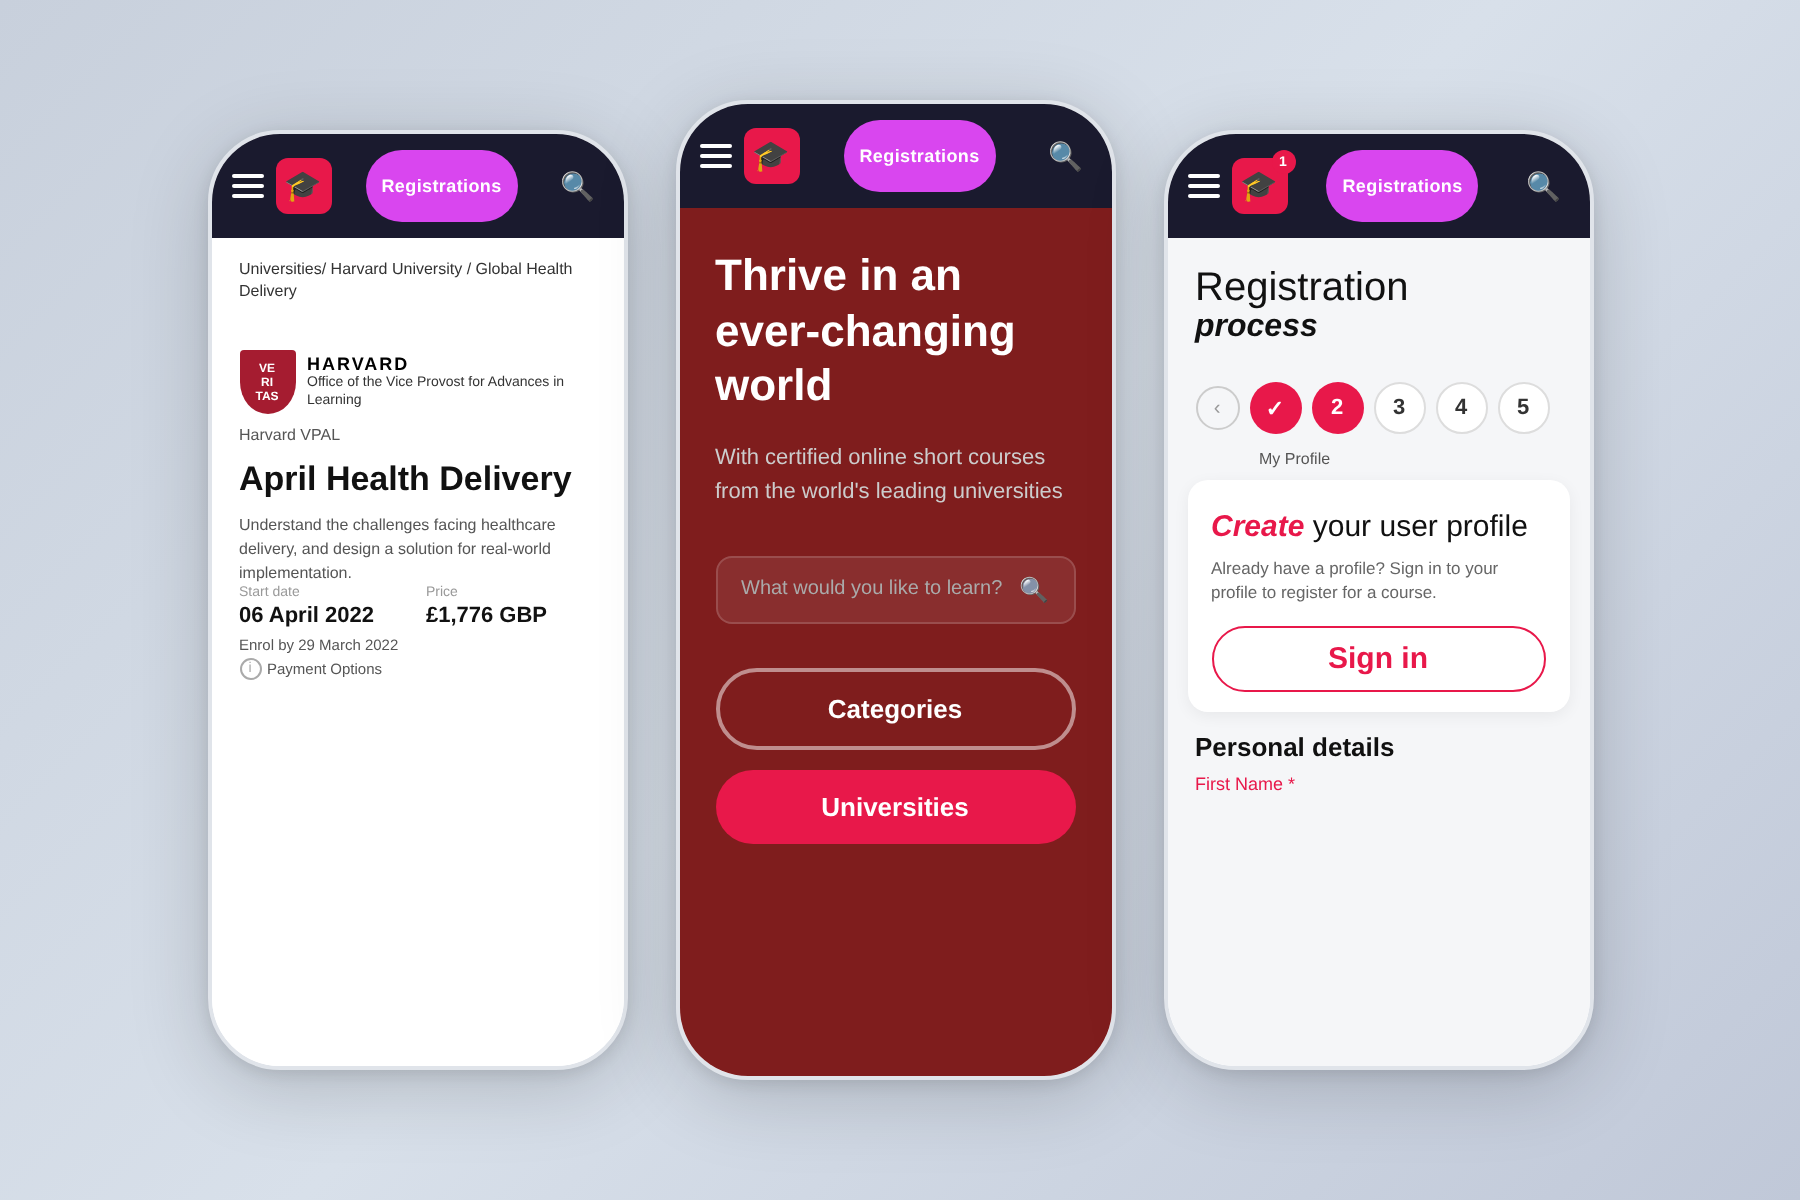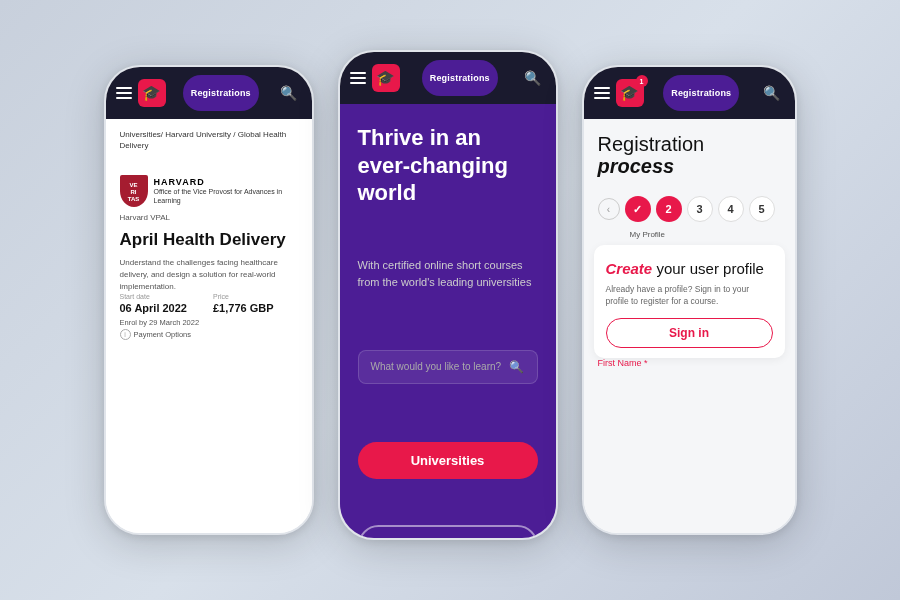--- a/index.html
+++ b/index.html
@@ -59,21 +59,21 @@
       height: 28px;
       background: #e8184a;
       border-radius: 6px;
       display: flex;
       align-items: center;
       justify-content: center;
       color: #fff;
       font-size: 15px;
     }
     .reg-badge {
-      background: #4c1d95;
+      background: #d946ef;
       color: #fff;
       font-size: 9px;
       font-weight: 700;
       padding: 13px 8px;
       border-radius: 20px;
       letter-spacing: 0.2px;
     }
     .search-icon-btn {
       color: #fff;
       font-size: 14px;
@@ -174,26 +174,25 @@
       font-weight: 600;
       padding: 7px;
       border-radius: 20px;
       text-align: center;
       border: 1.5px solid #ccc;
       cursor: pointer;
     }
 
     
     .center-content {
-      background: #4c1d95;
+      background: #7f1d1d;
       height: calc(100% - 44px);
       padding: 20px 18px 16px;
       display: flex;
       flex-direction: column;
-      gap: 36px;
     }
     .hero-title {
       font-size: 22px;
       font-weight: 700;
       color: #fff;
       line-height: 1.25;
       margin-bottom: 14px;
     }
     .hero-subtitle {
       font-size: 11px;
@@ -238,21 +237,21 @@
     .right-content {
       background: #f5f6f8;
       height: calc(100% - 44px);
       overflow: hidden;
     }
     .reg-process-header {
       padding: 14px 14px 10px;
       background: #f5f6f8;
     }
     .reg-title { font-size: 20px; font-weight: 400; color: #111; line-height: 1.1; margin-bottom: 0; }
-    .reg-title-italic { font-size: 20px; font-weight: 800; font-style: italic; color: #111; }
+    .reg-title-italic { font-size: 16px; font-weight: 800; font-style: italic; color: #111; }
     .step-nav {
       display: flex;
       align-items: center;
       gap: 5px;
       padding: 8px 14px;
       background: #f5f6f8;
     }
     .step-arrow {
       width: 22px; height: 22px; border-radius: 50%;
       border: 1.5px solid #ccc;
@@ -288,21 +287,21 @@
     .create-title { font-size: 15px; font-weight: 400; color: #111; line-height: 1.3; margin-bottom: 4px; }
     .create-title em { font-style: italic; font-weight: 800; color: #e8184a; }
     .create-desc { font-size: 8.5px; color: #666; line-height: 1.5; margin-bottom: 10px; }
     .btn-signin {
       display: block;
       width: 100%;
       background: #fff;
       color: #e8184a;
       border: 1.5px solid #e8184a;
       border-radius: 20px;
-      font-size: 12px;
+      font-size: 15px;
       font-weight: 600;
       padding: 7px;
       text-align: center;
       cursor: pointer;
       margin-bottom: 0;
     }
     .personal-details {
       padding: 10px 14px 6px;
       font-size: 13px;
       font-weight: 700;
@@ -388,22 +387,22 @@
 
   <div class="center-content">
     <div class="hero-title">Thrive in an ever-changing world</div>
     <div class="hero-subtitle">With certified online short courses from the world's leading universities</div>
 
     <div class="search-bar">
       <span class="search-placeholder">What would you like to learn?</span>
       <span class="search-icon-sm">🔍</span>
     </div>
 
+    <button class="pill-btn pill-btn-outline-light">Categories</button>
     <button class="pill-btn pill-btn-filled">Universities</button>
-    <button class="pill-btn pill-btn-outline-light">Categories</button>
   </div>
 </div>
 
 <div class="phone phone-right">
 
   <div class="header">
     <div class="header-logo">
       <div class="hamburger-icon">
         <span></span>
           <span></span>
@@ -443,17 +442,18 @@
 
     <div class="create-card">
       <div class="create-title">
         <em>Create</em>
         <span>your user profile</span>
       </div>
       <div class="create-desc">Already have a profile? Sign in to your profile to register for a course.</div>
       <button class="btn-signin">Sign in</button>
     </div>
 
+    <div class="personal-details">Personal details</div>
     <div class="first-name-label">
       <span>First Name *</span>
     </div>
   </div>
 </div>
 
 </body></html>

